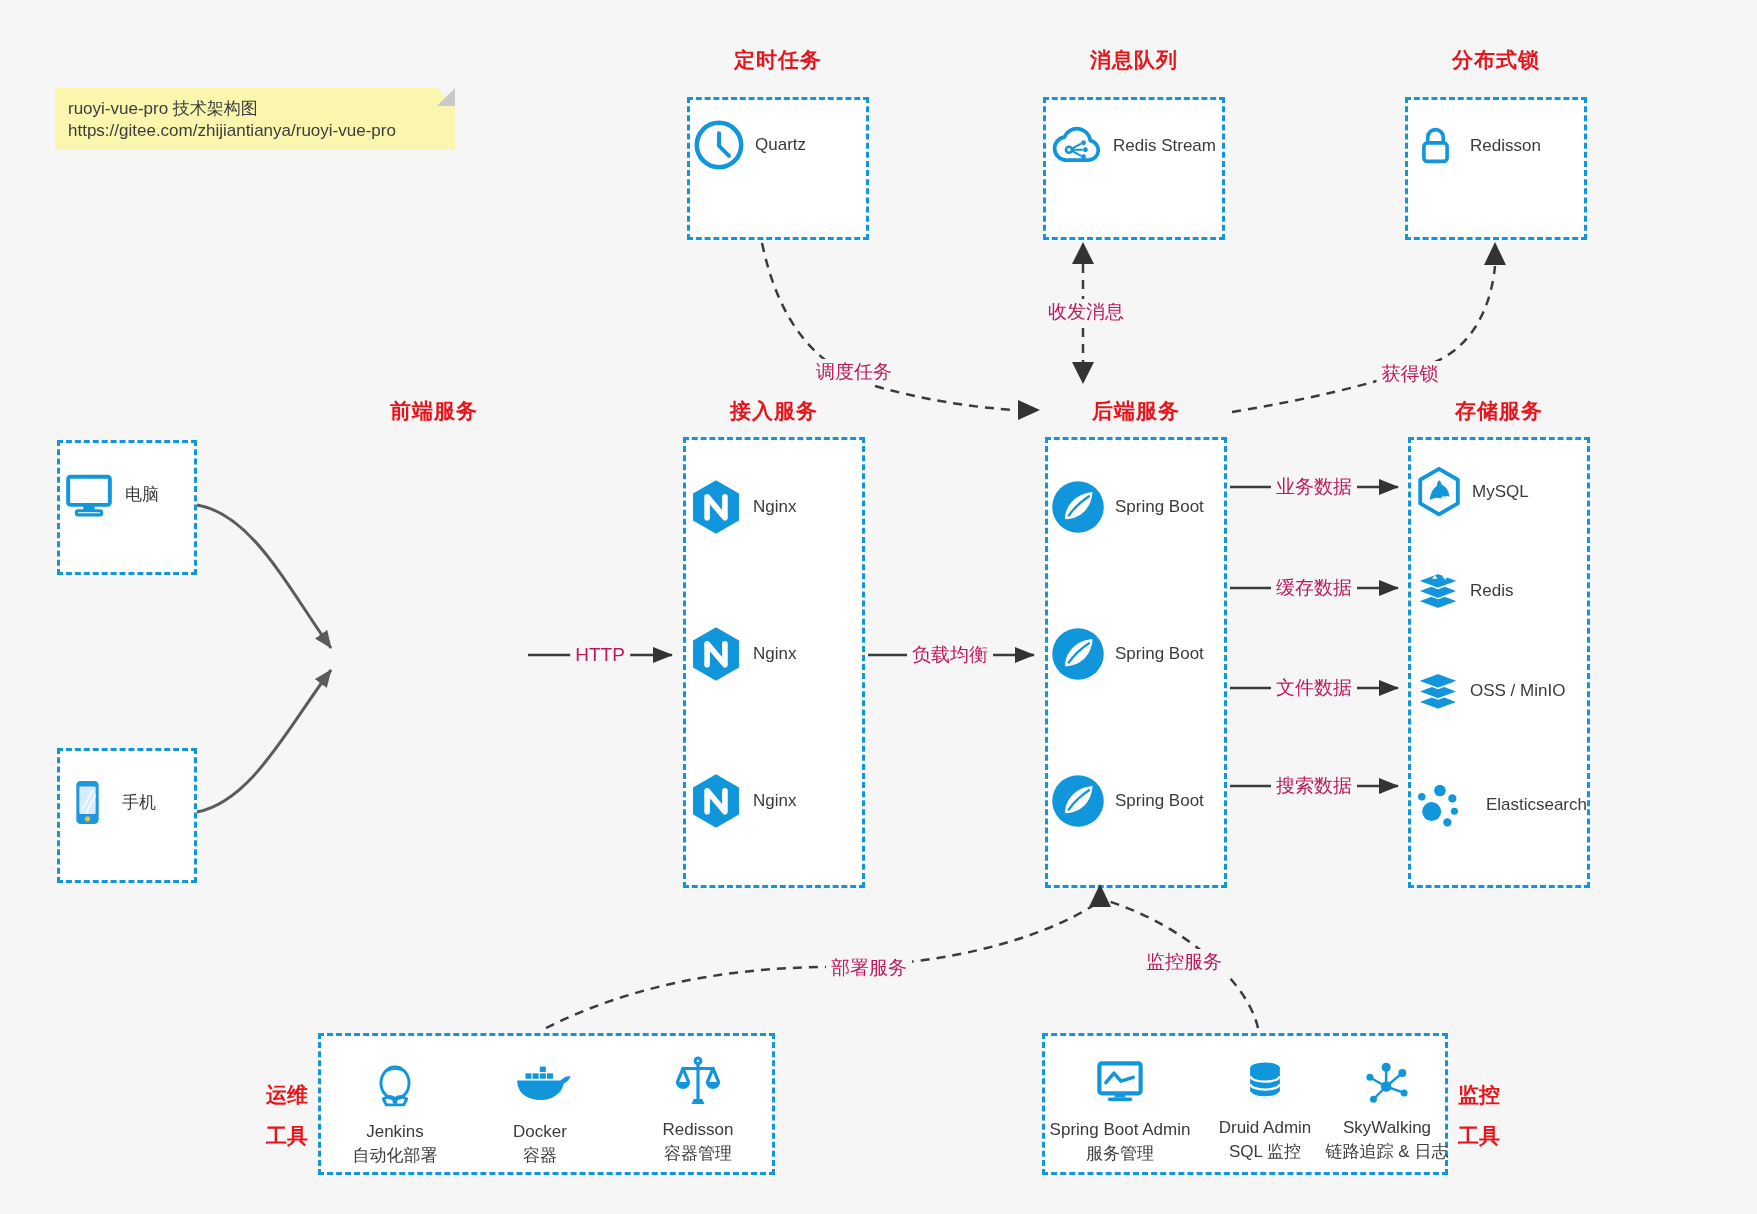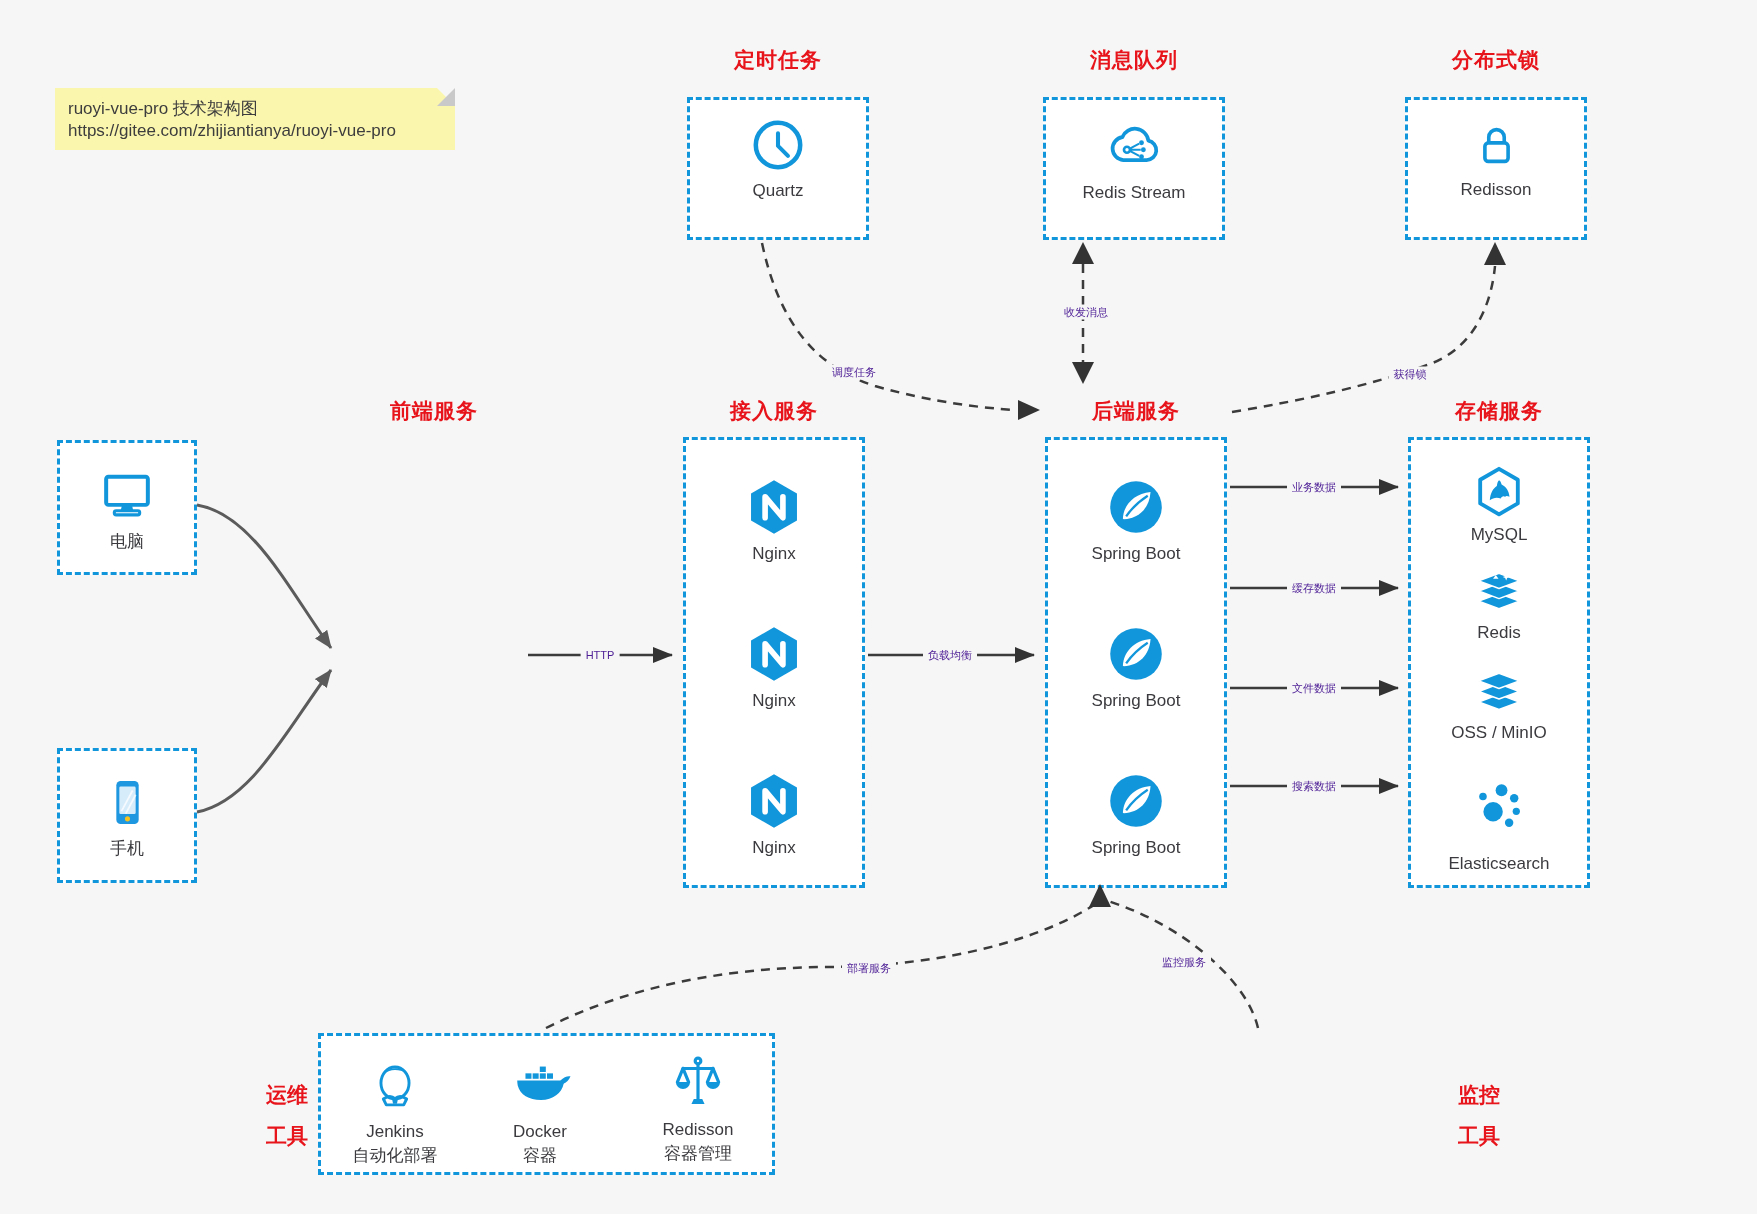--- a/index.html
+++ b/index.html
@@ -14,35 +14,35 @@
         border-left:18px solid transparent;border-top:18px solid #c9c9c9;transform:rotate(90deg);transform-origin:center;}
 
   
   .gbox{position:absolute;background:#fff;border:3px dashed #1296db;box-sizing:border-box;}
 
   
   .gtitle{position:absolute;width:182px;text-align:center;font-size:21px;font-weight:bold;color:#e8141b;letter-spacing:1px;}
   .side-title{position:absolute;font-size:21px;font-weight:bold;color:#e8141b;line-height:41px;white-space:pre-line;}
 
   
-  .node{position:absolute;left:0;right:0;display:flex;flex-direction:column;align-items:center;gap:7px;}
+  .node{position:absolute;left:0;right:0;display:flex;align-items:center;gap:7px;}
   .nlabel{font-size:17px;color:#3b3b3f;white-space:nowrap;}
   .bnode{position:absolute;width:200px;transform:translateX(-50%);display:flex;flex-direction:column;align-items:center;gap:5px;}
   .sub{font-size:17px;color:#3b3b3f;line-height:23px;white-space:nowrap;}
   .ic{display:block;}
 
   
   svg.edges{position:absolute;left:0;top:0;pointer-events:none;}
   .sline{stroke:#3b3b3b;stroke-width:2.5;fill:none;}
   .dline{stroke:#3b3b3b;stroke-width:2.5;fill:none;stroke-dasharray:9 7;}
   .gline{stroke:#5b5b5b;stroke-width:3;fill:none;}
 
   
   .elabel{position:absolute;transform:translate(-50%,-50%);background:#f6f6f6;padding:0 5px;
-          font-size:11px;color:#4c1d95;white-space:nowrap;}
+          font-size:19px;color:#be185d;white-space:nowrap;}
 </style>
 </head>
 <body>
 
 <div id="canvas">
 
   <svg width="0" height="0" style="position:absolute" aria-hidden="true">
     <defs>
       <symbol id="sym-clock" viewBox="0 0 64 64">
         <circle cx="32" cy="32" r="24.5" fill="none" stroke="#1296db" stroke-width="5"></circle>
@@ -335,20 +335,43 @@
     </div>
     <div class="bnode" style="left:377px;top:17px">
       <svg class="ic" width="60" height="60" viewBox="0 0 64 64">
           <use href="#sym-portainer"></use>
         </svg>
       <div class="sub">Redisson</div>
       <div class="sub" style="margin-top:-4px">容器管理</div>
     </div>
   </div>
 
+  <div class="gbox" style="left:1042px;top:1033px;width:406px;height:142px">
+    <div class="bnode" style="left:75px;top:17px">
+      <svg class="ic" width="60" height="60" viewBox="0 0 64 64">
+          <use href="#sym-sba"></use>
+        </svg>
+      <div class="sub">Spring Boot Admin</div>
+      <div class="sub" style="margin-top:-4px">服务管理</div>
+    </div>
+    <div class="bnode" style="left:220px;top:19px">
+      <svg class="ic" width="56" height="56" viewBox="0 0 64 64">
+          <use href="#sym-druid"></use>
+        </svg>
+      <div class="sub">Druid Admin</div>
+      <div class="sub" style="margin-top:-4px">SQL 监控</div>
+    </div>
+    <div class="bnode" style="left:342px;top:19px">
+      <svg class="ic" width="56" height="56" viewBox="0 0 64 64">
+          <use href="#sym-skywalking"></use>
+        </svg>
+      <div class="sub">SkyWalking</div>
+      <div class="sub" style="margin-top:-4px">链路追踪 &amp; 日志</div>
+    </div>
+  </div>
 
   <svg class="edges" width="1757" height="1214" viewBox="0 0 1757 1214">
     <defs>
       <marker id="arr" markerUnits="userSpaceOnUse" markerWidth="22" markerHeight="18" refX="19" refY="8" orient="auto">
         <path d="M0 0 L20 8 L0 16 Z" fill="#333333"></path>
       </marker>
       <marker id="arr-gray" markerUnits="userSpaceOnUse" markerWidth="22" markerHeight="18" refX="17" refY="7.5" orient="auto">
         <path d="M0 0 L18 7.5 L0 15 Z" fill="#5b5b5b"></path>
       </marker>
     </defs>

